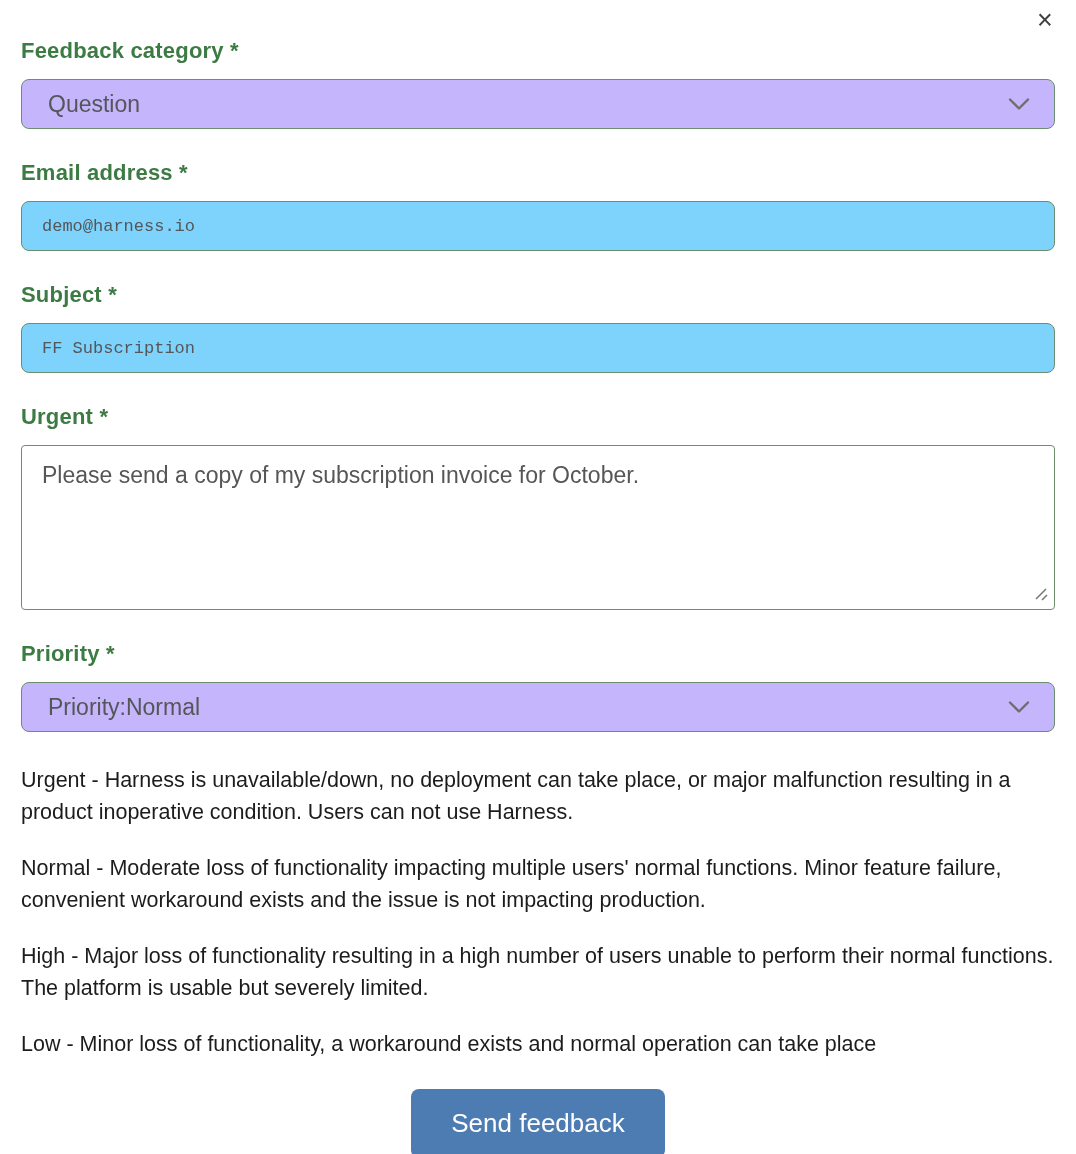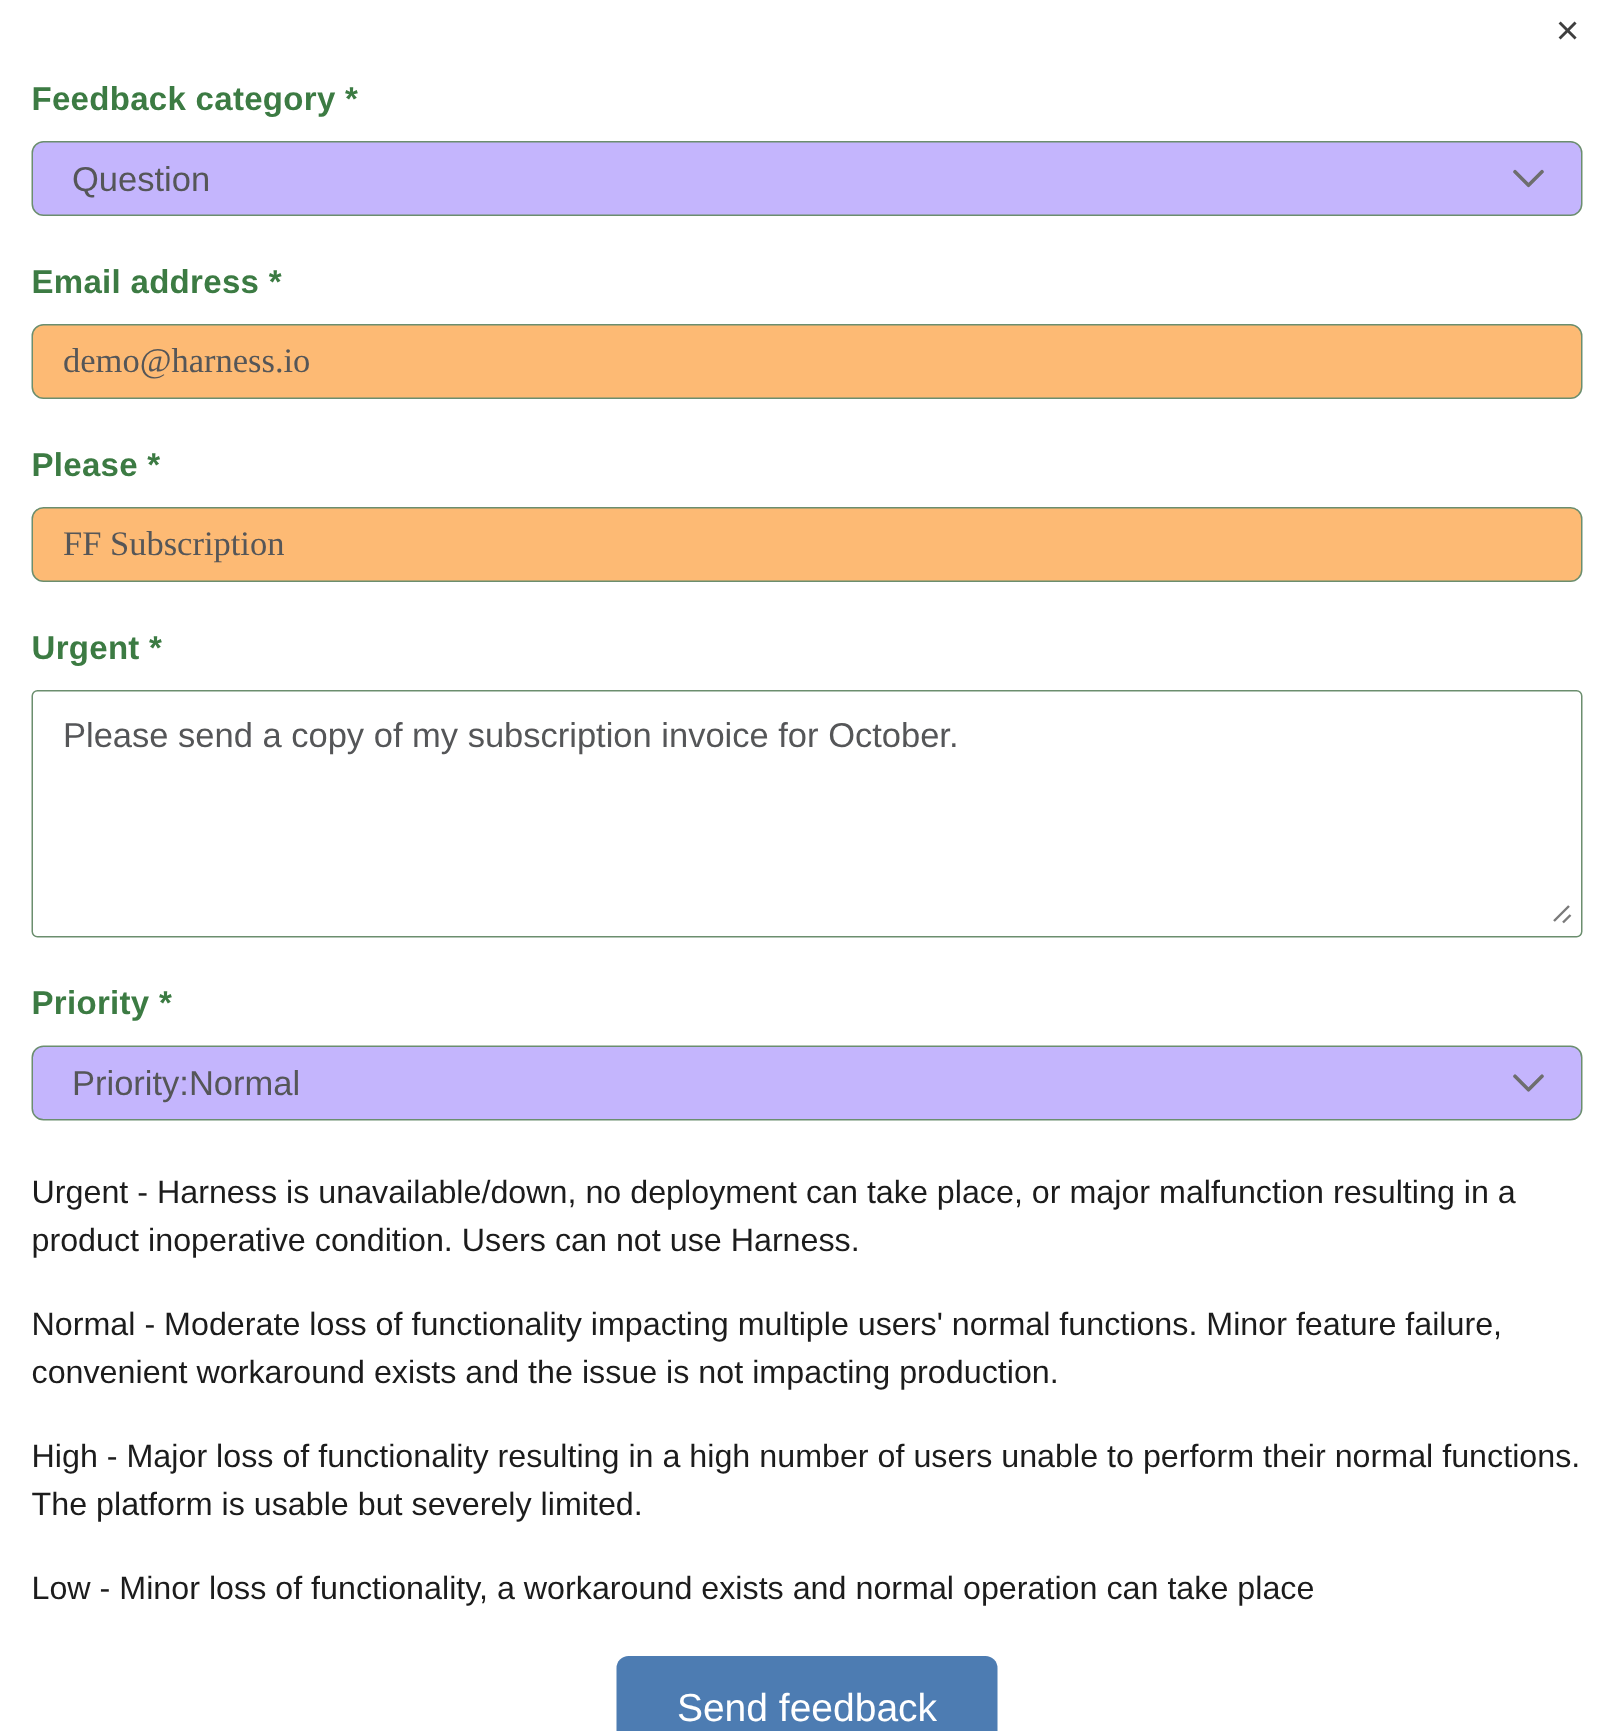--- a/index.html
+++ b/index.html
@@ -24,21 +24,21 @@
     border: none;
     background: transparent;
     color: #3f3f3f;
     font-size: 27px;
     line-height: 26px;
     cursor: pointer;
     font-family: "Liberation Sans", sans-serif;
     padding: 0;
     margin-right: -4px;
   }
-  .form-group { margin-bottom: 31px; margin-top: 15px; }
+  .form-group { margin-bottom: 31px; }
   .field-label {
     display: block;
     color: #3c7b43;
     font-size: 22px;
     font-weight: bold;
     margin-bottom: 15px;
     letter-spacing: 0.2px;
   }
   .select-box {
     position: relative;
@@ -60,24 +60,24 @@
     top: 50%;
     transform: translateY(-50%);
     display: flex;
   }
   .text-input {
     width: 1034px;
     height: 50px;
     border: 1px solid #6b8e6e;
     border-radius: 8px;
     padding: 0 20px;
-    font-size: 23px;
+    font-size: 17px;
     color: #555658;
-    font-family: Liberation Serif, serif;
-    background: #fdba74;
+    font-family: Liberation Mono, monospace;
+    background: #7dd3fc;
     outline: none;
     display: block;
   }
   .textarea-wrap {
     position: relative;
     width: 1034px;
   }
   .message-area {
     width: 1034px;
     height: 165px;
@@ -145,21 +145,21 @@
     </span>
   </div>
 </div>
 
 <div class="form-group">
   <label class="field-label">Email address *</label>
   <input type="text" class="text-input" value="demo@harness.io" style="">
 </div>
 
 <div class="form-group">
-  <label class="field-label">Please *</label>
+  <label class="field-label">Subject *</label>
   <input type="text" class="text-input" value="FF Subscription" style="">
 </div>
 
 <div class="form-group">
   <label class="field-label">Urgent *</label>
   <div class="textarea-wrap">
     <textarea class="message-area" style="">Please send a copy of my subscription invoice for October.</textarea>
     <span class="resize-handle">
       <svg width="16" height="16" viewBox="0 0 16 16" fill="none">
         <path d="M3 13 L13 3" stroke="#7a7a7a" stroke-width="1.6"></path>

